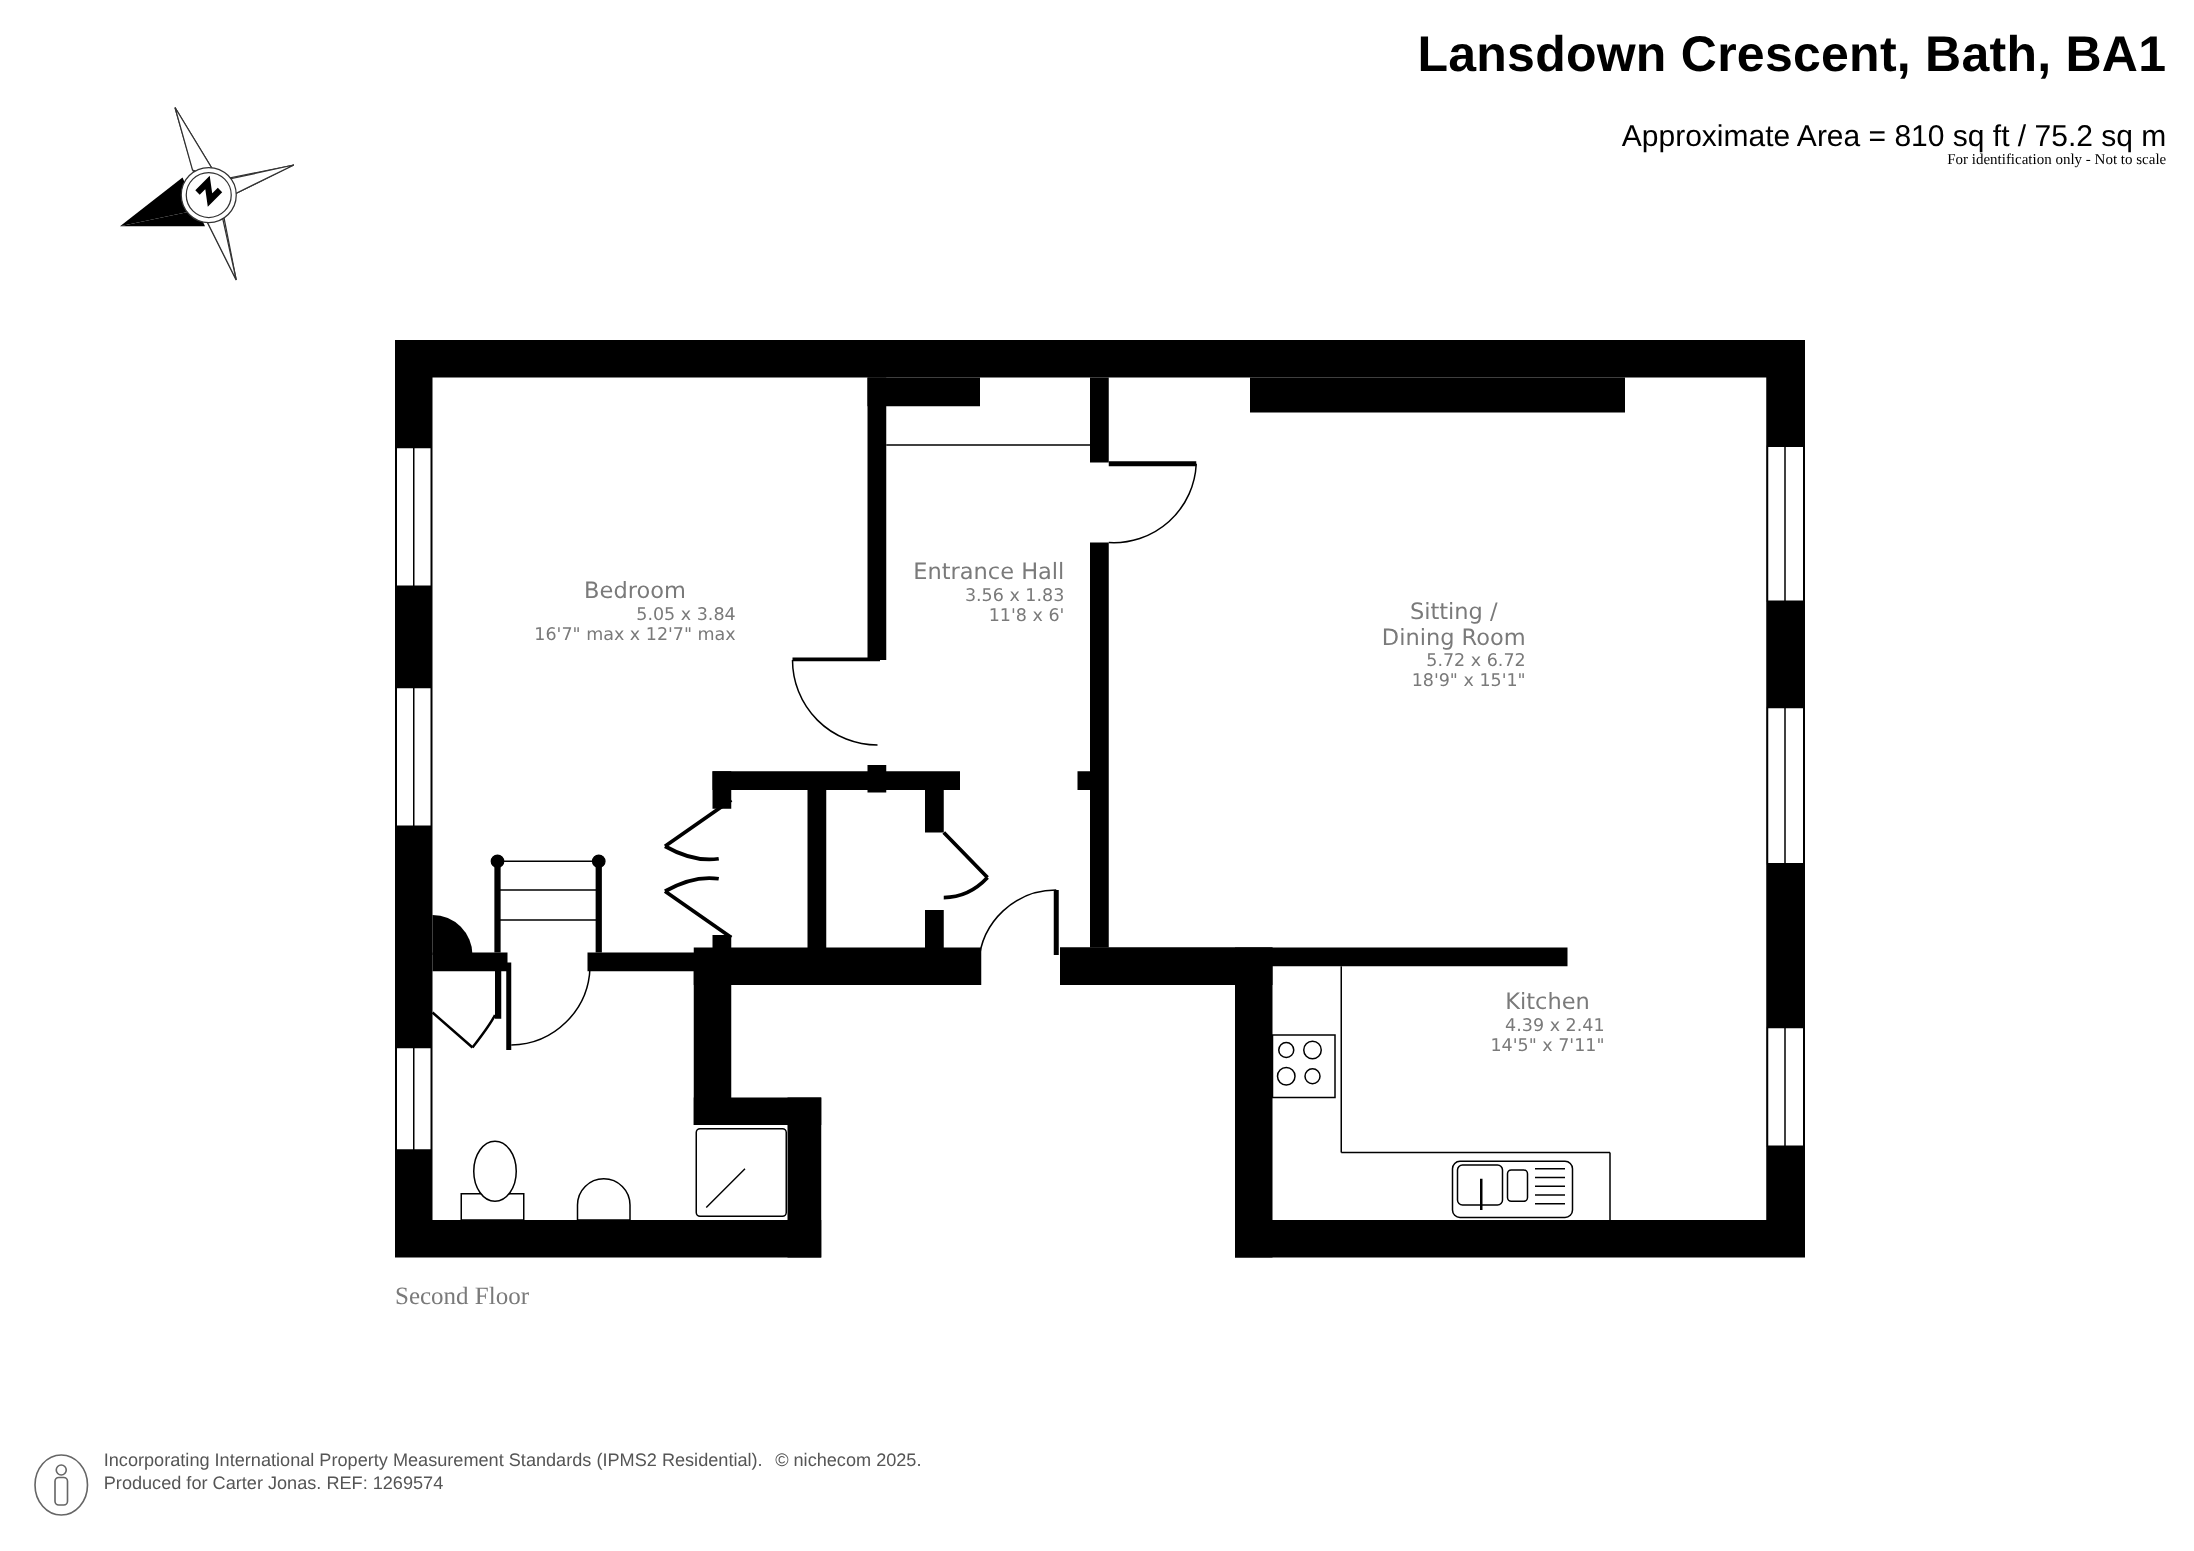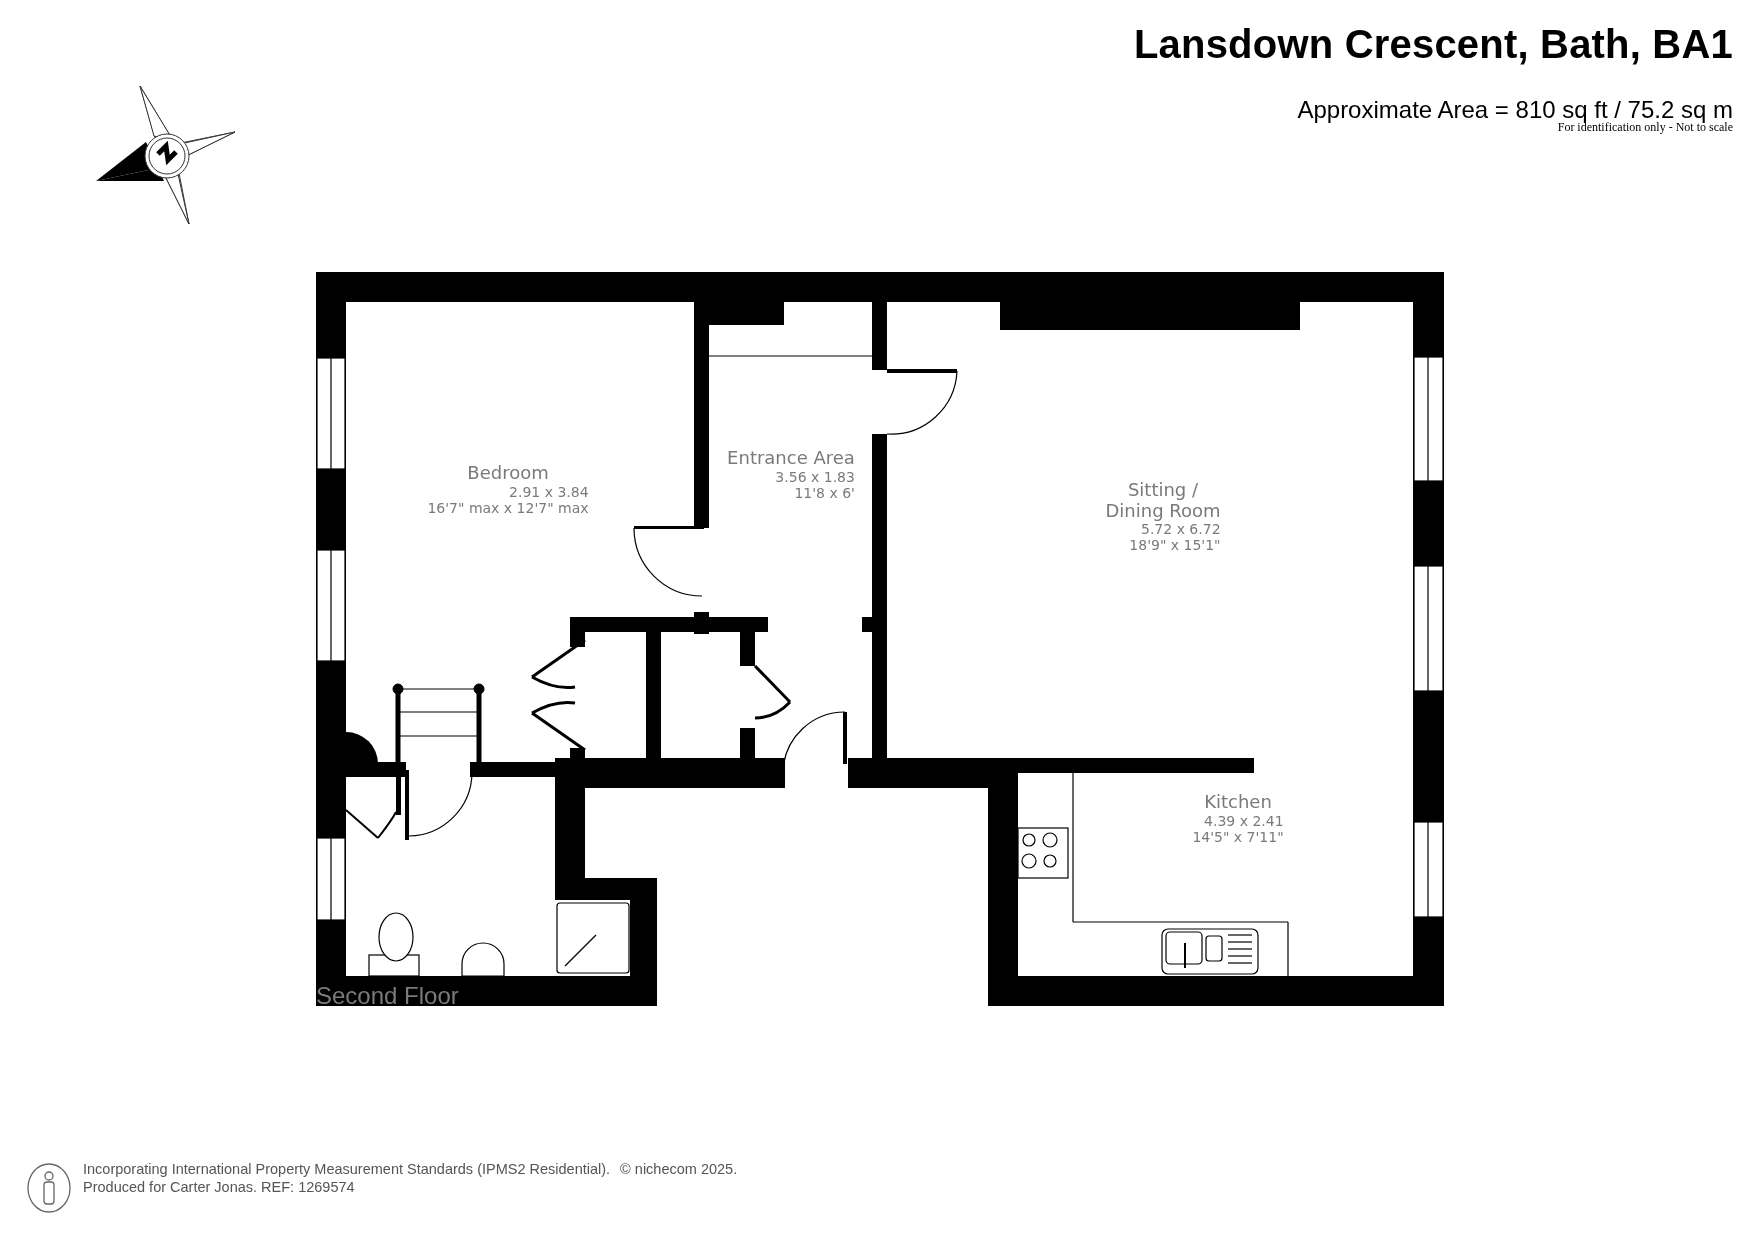--- a/index.html
+++ b/index.html
@@ -5,21 +5,21 @@
   html, body { margin: 0; padding: 0; background: #ffffff; }
   body { width: 1755px; height: 1241px; position: relative; overflow: hidden; font-family: "Liberation Sans", sans-serif; }
   .title { position: absolute; right: 22px; top: 22px; font-size: 40px; font-weight: bold; color: #000; letter-spacing: 0.2px; white-space: nowrap; }
   .area { position: absolute; right: 22px; top: 84px; font-size: 24px; color: #000; white-space: nowrap; margin-top: 12px; }
   .disclaimer { position: absolute; right: 22px; top: 120px; font-size: 12px; color: #000; white-space: nowrap; font-family: Liberation Serif, serif; }
   .compass { position: absolute; left: 92px; top: 84px; width: 150px; height: 145px; }
   .plan { position: absolute; left: 0; top: 0; width: 1755px; height: 1241px; }
   .room-label { position: absolute; text-align: center; color: #7a7a7a; font-family: "DejaVu Sans", sans-serif; line-height: 1.15; white-space: nowrap; transform: translateX(-50%); }
   .room-label .name { font-size: 18px; }
   .room-label .dim { font-size: 14px; text-align: right; }
-  .floor-label { position: absolute; left: 316px; top: 982px; font-family: Liberation Sans, sans-serif; font-size: 24px; color: #7a7a7a; }
+  .floor-label { position: absolute; left: 316px; top: 1026px; font-family: Liberation Serif, serif; font-size: 20px; color: #7a7a7a; }
   .footer { position: absolute; left: 83px; top: 1160px; font-size: 14.5px; color: #555; line-height: 18px; }
   .footer-icon { position: absolute; left: 26px; top: 1162px; width: 46px; height: 52px; }
   .copyright { margin-left: 10px; }
 </style>
 </head>
 <body>
 
 <div class="title">Lansdown Crescent, Bath, BA1</div>
 <div class="area">Approximate Area = 810 sq ft / 75.2 sq m</div>
 <div class="disclaimer">For identification only - Not to scale</div>
@@ -160,26 +160,26 @@
     <line x1="1228" y1="935" x2="1252" y2="935"></line>
     <line x1="1228" y1="942" x2="1252" y2="942"></line>
     <line x1="1228" y1="949" x2="1252" y2="949"></line>
     <line x1="1228" y1="956" x2="1252" y2="956"></line>
     <line x1="1228" y1="963" x2="1252" y2="963"></line>
   </g>
 </svg>
 
 <div class="room-label" style="left:508px; top:463px;">
   <div class="name">Bedroom</div>
-  <div class="dim">2.91 x 3.84</div>
+  <div class="dim">5.05 x 3.84</div>
   <div class="dim">16'7" max x 12'7" max</div>
 </div>
 
 <div class="room-label" style="left:791px; top:448px;">
-  <div class="name">Entrance Area</div>
+  <div class="name">Entrance Hall</div>
   <div class="dim">3.56 x 1.83</div>
   <div class="dim">11'8 x 6'</div>
 </div>
 
 <div class="room-label" style="left:1163px; top:480px;">
   <div class="name">Sitting /</div>
   <div class="name">Dining Room</div>
   <div class="dim">5.72 x 6.72</div>
   <div class="dim">18'9" x 15'1"</div>
 </div>

